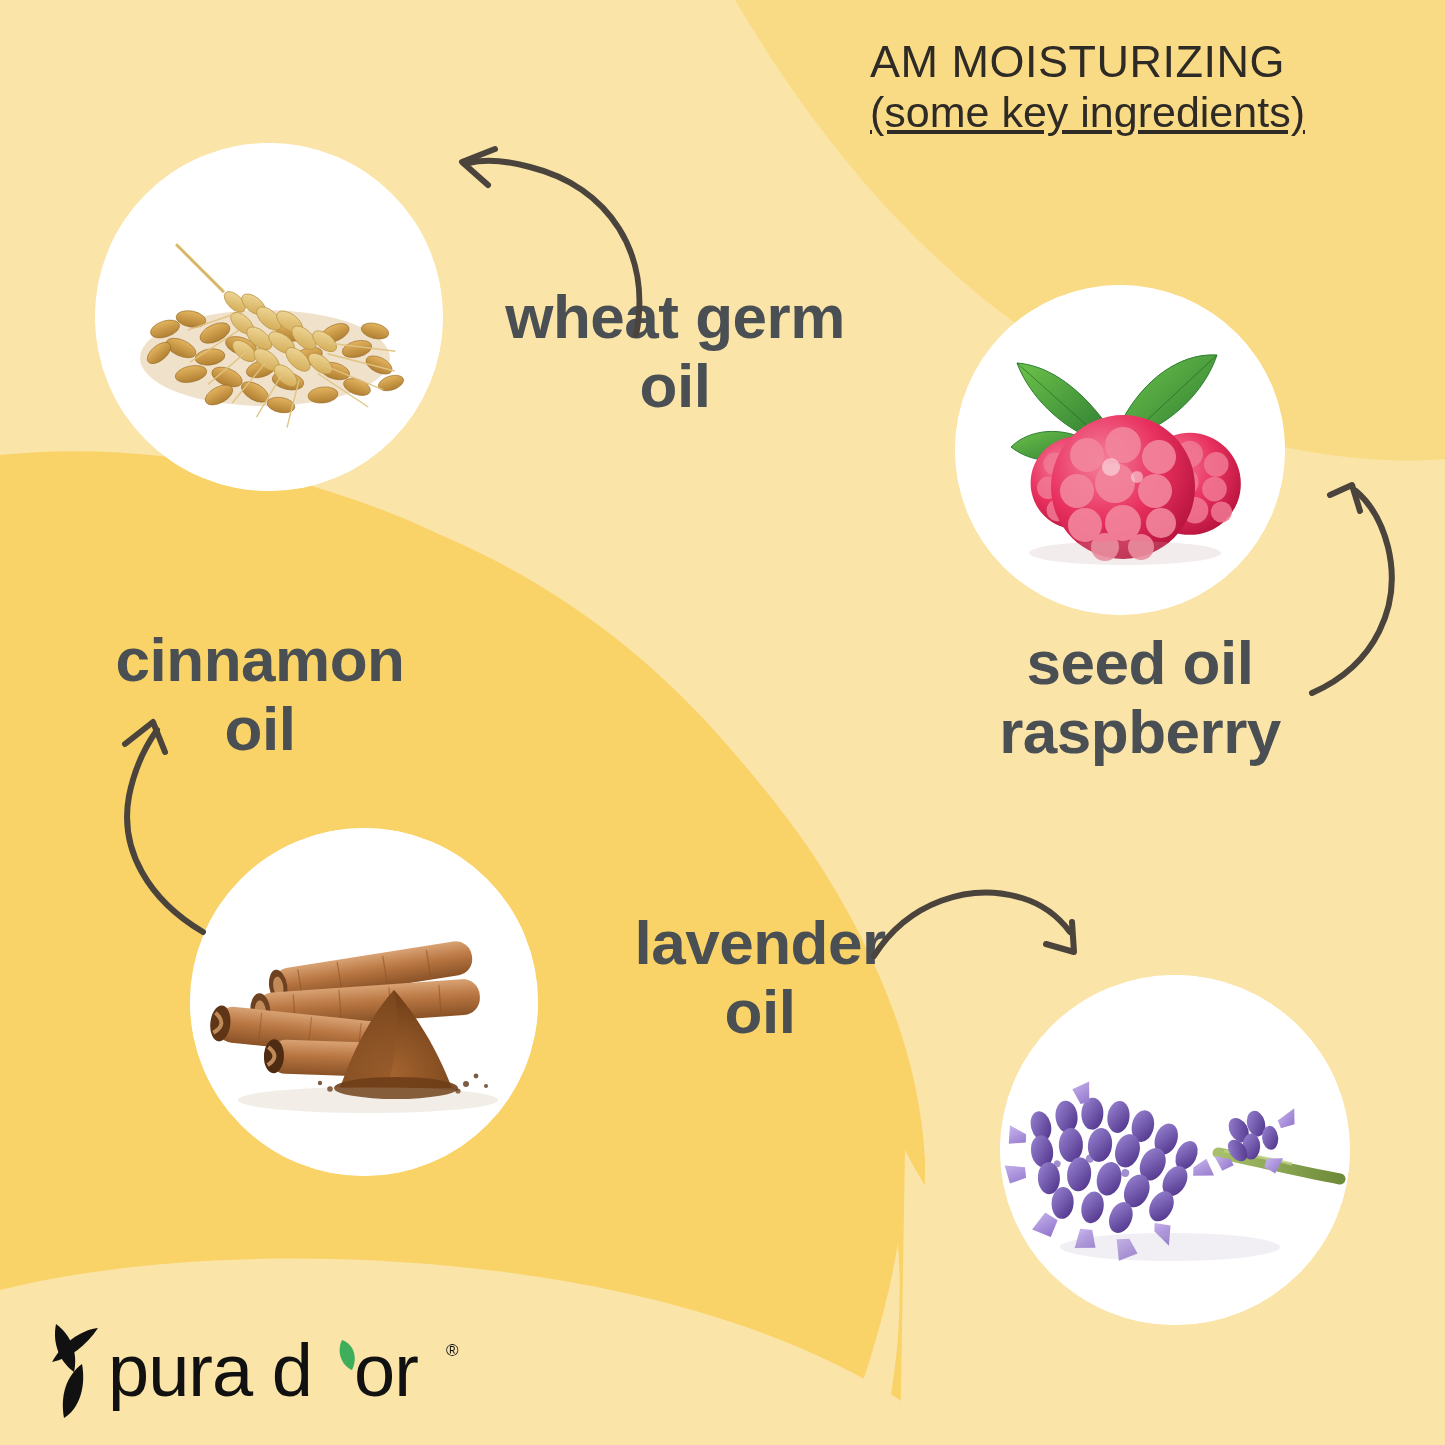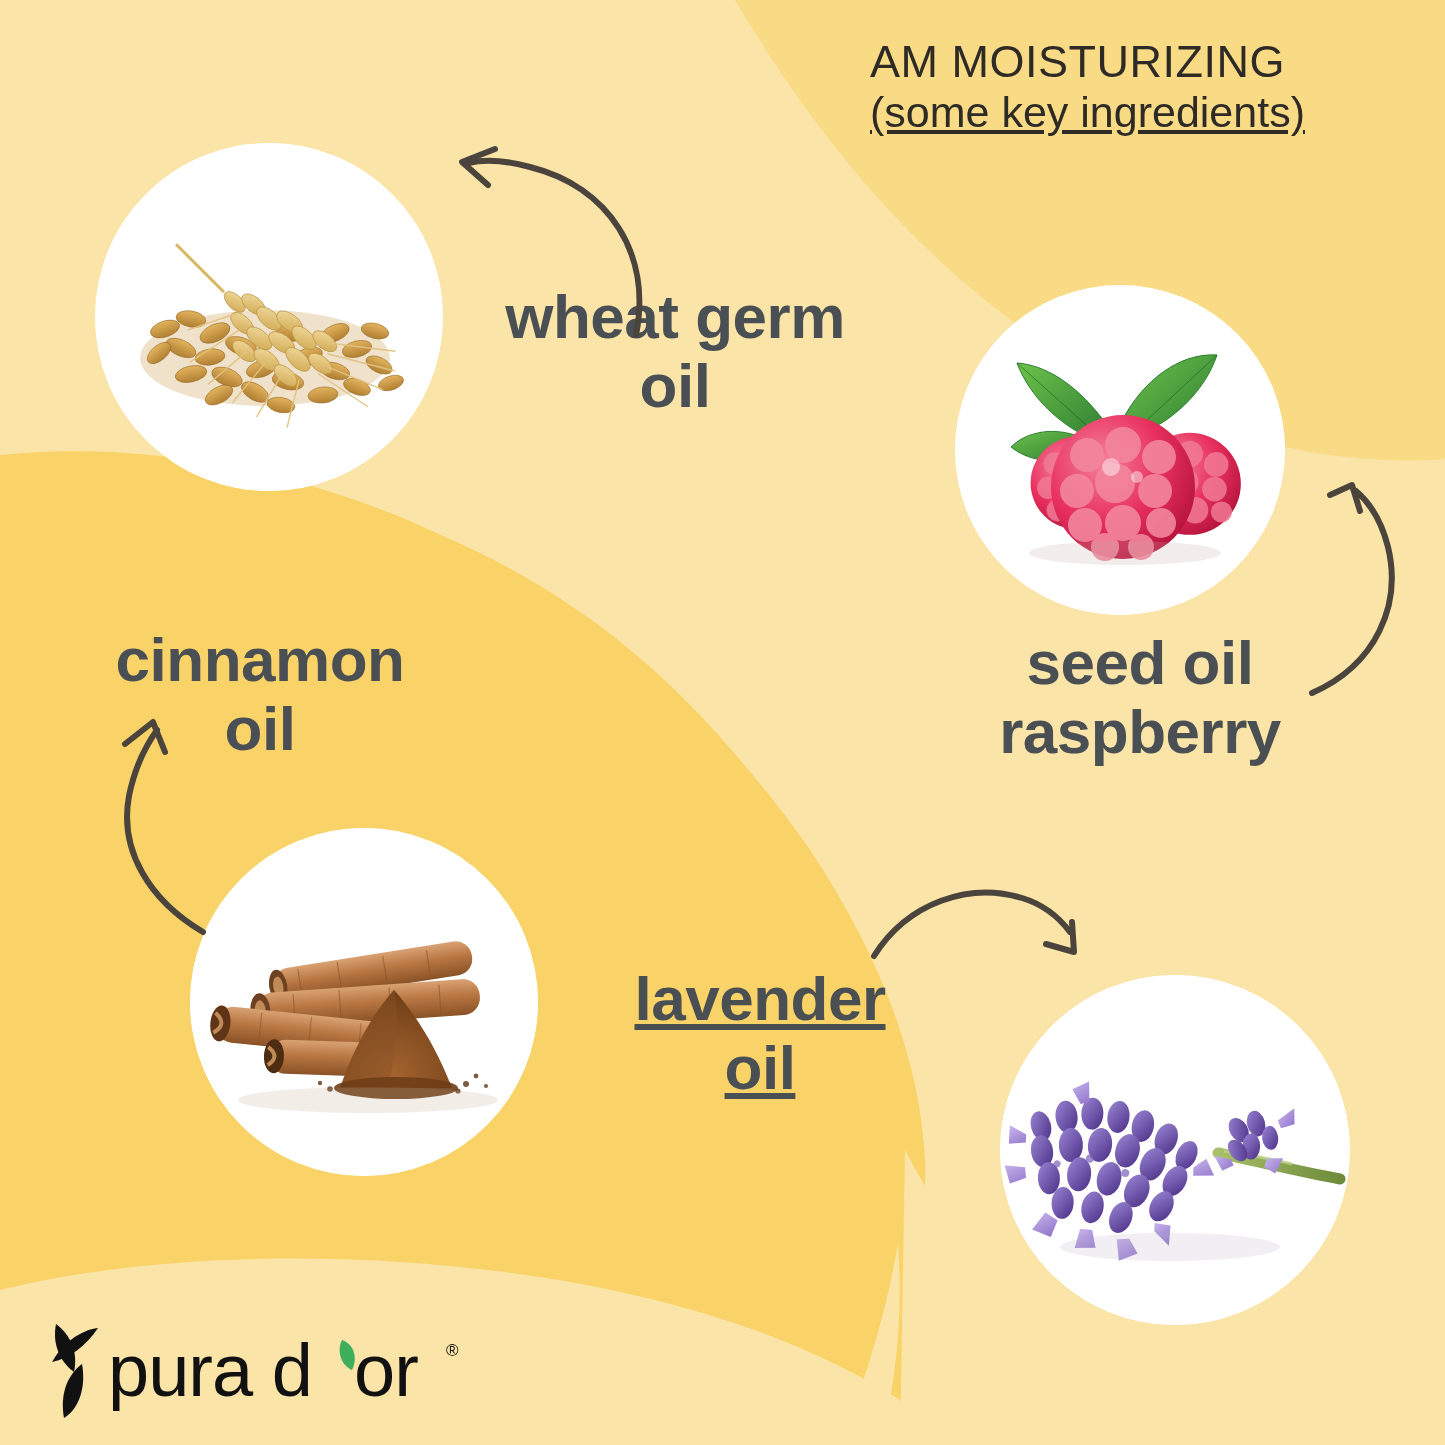--- a/index.html
+++ b/index.html
@@ -423,21 +423,21 @@
         <g fill="#7A5FB8" opacity=".7">
           <circle cx="74" cy="70" r="4"></circle>
             <circle cx="112" cy="74" r="4"></circle>
           <circle cx="44" cy="84" r="3.5"></circle>
         </g>
       </g>
       <ellipse cx="170" cy="272" rx="110" ry="14" fill="#B9ADC9" opacity=".2"></ellipse>
     </svg>
   </div>
 
-  <div class="label" style="left:560px;top:964px;width:400px;text-decoration:underline;">
+  <div class="label" style="left:560px;top:908px;width:400px;">
     <div>lavender</div>
     <div>oil</div>
   </div>
 
   <div class="arrow" style="left:860px;top:880px;">
     <svg width="250" height="120" viewBox="0 0 250 120">
       <path d="M14 76 C48 22 110 2 162 18 C182 24 198 36 210 52" stroke="#4A443C" stroke-width="6" fill="none" stroke-linecap="round"></path>
       <path d="M186 64 L214 72 L212 42" stroke="#4A443C" stroke-width="6" fill="none" stroke-linecap="round" stroke-linejoin="round"></path>
     </svg>
   </div>

